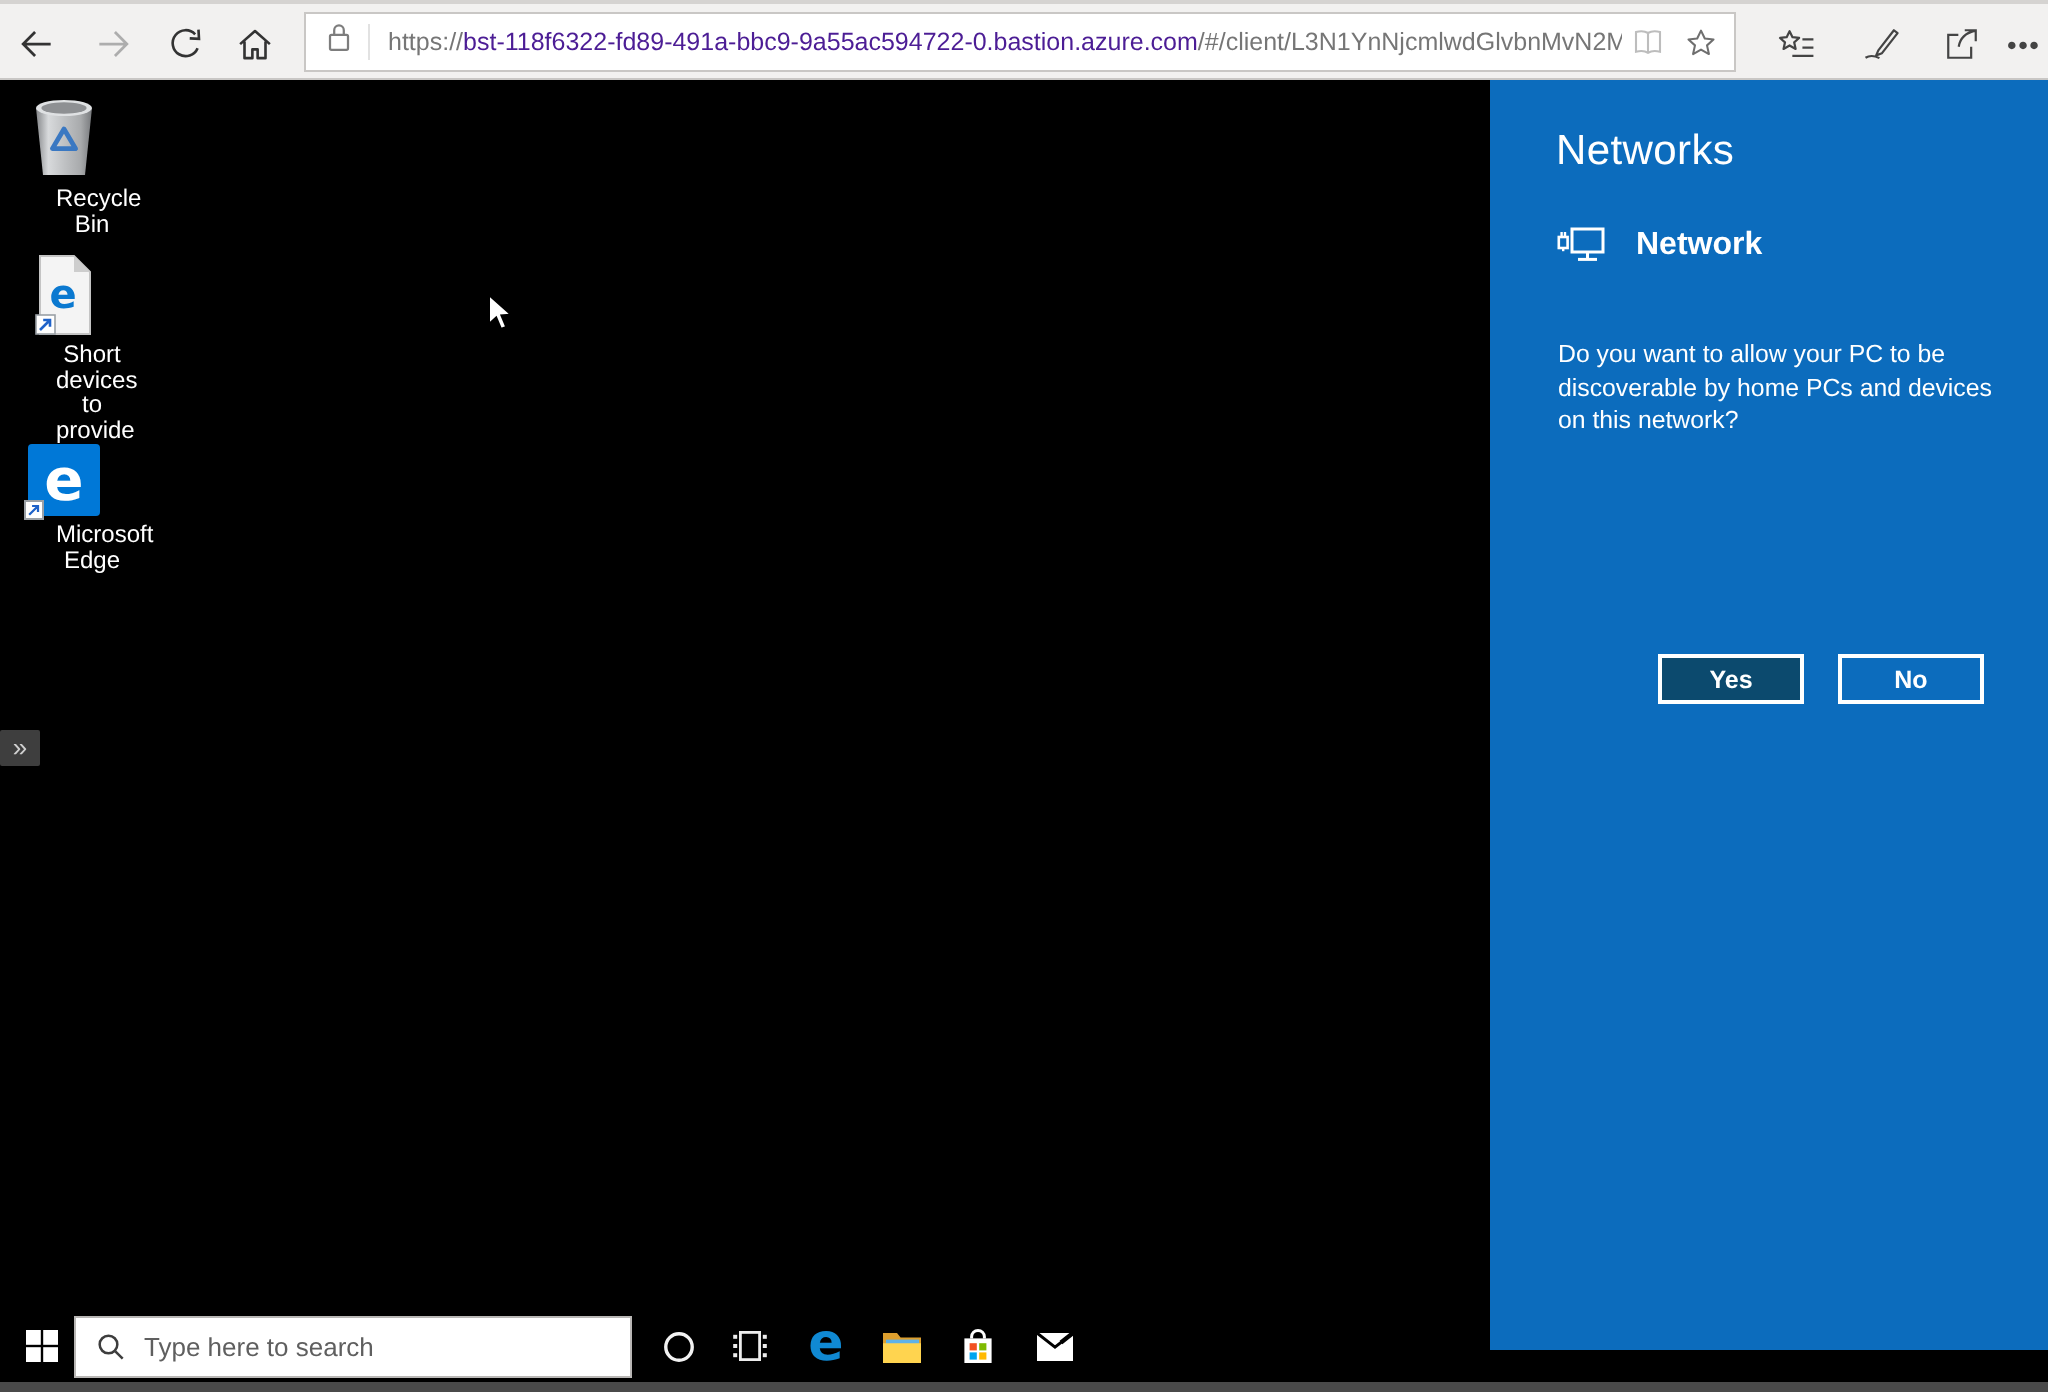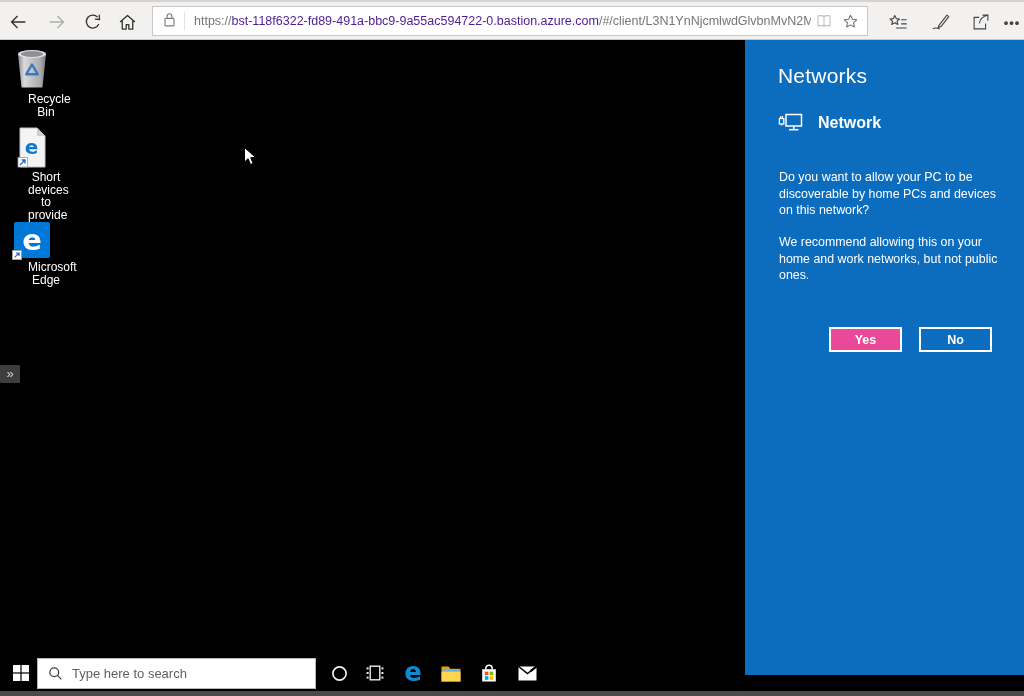--- a/index.html
+++ b/index.html
@@ -65,21 +65,21 @@
   .net-item .nlabel { font-size:16px; font-weight:bold; }
   .net-par { position:absolute; left:34px; width:230px; font-size:12.4px; line-height:16.5px; }
   #net-q { top:129px; }
   #net-r { top:194px; }
   .net-buttons { position:absolute; top:287px; left:0; right:0; display:flex; justify-content:flex-end; gap:17px; padding-right:32px; }
   .net-btn {
     width:73px; height:25px; border:2px solid #fff; background:transparent; color:#fff;
     font-size:12.5px; font-weight:bold; font-family:"Liberation Sans",sans-serif;
     display:flex; align-items:center; justify-content:center; cursor:pointer;
   }
-  .net-btn.yes { background:#ec4899; }
+  .net-btn.yes { background:#0c4a6e; }
 
   
   .taskbar { position:absolute; left:0; bottom:0; width:745px; height:36px; background:#000; }
   .start-btn { position:absolute; left:0; top:0; width:42px; height:36px; display:flex; align-items:center; justify-content:center; cursor:pointer; }
   .search-box {
     position:absolute; left:37px; top:3px; width:279px; height:31px; background:#ffffff;
     border:1px solid #b9b7b5; display:flex; align-items:center; padding-left:10px;
   }
   .search-box input {
     flex:1; border:none; outline:none; background:transparent; font-size:13px; color:#444;
@@ -233,21 +233,20 @@
           <line x1="11" y1="18.7" x2="20.5" y2="18.7" stroke="#fff" stroke-width="1.5"></line>
           <rect x="1.4" y="7.5" width="4.4" height="5.5" fill="none" stroke="#fff" stroke-width="1.3"></rect>
           <line x1="2.8" y1="7.2" x2="2.8" y2="5" stroke="#fff" stroke-width="1.2"></line>
           <line x1="4.5" y1="7.2" x2="4.5" y2="5" stroke="#fff" stroke-width="1.2"></line>
           <line x1="3.6" y1="13.2" x2="3.6" y2="15.6" stroke="#fff" stroke-width="1.2" stroke-dasharray="1.4 1.1"></line>
         </svg>
         <span class="nlabel">Network</span>
       </div>
 
       <div class="net-par" id="net-q">Do you want to allow your PC to be discoverable by home PCs and devices on this network?</div>
-      <div class="net-par" id="net-r">We recommend allowing this on your home and work networks, but not public ones.</div>
 
       <div class="net-buttons">
         <div class="net-btn yes">Yes</div>
         <div class="net-btn">No</div>
       </div>
     </div>
 
     <div class="taskbar">
       <div class="start-btn">
         <svg width="16" height="16" viewBox="0 0 16 16">

